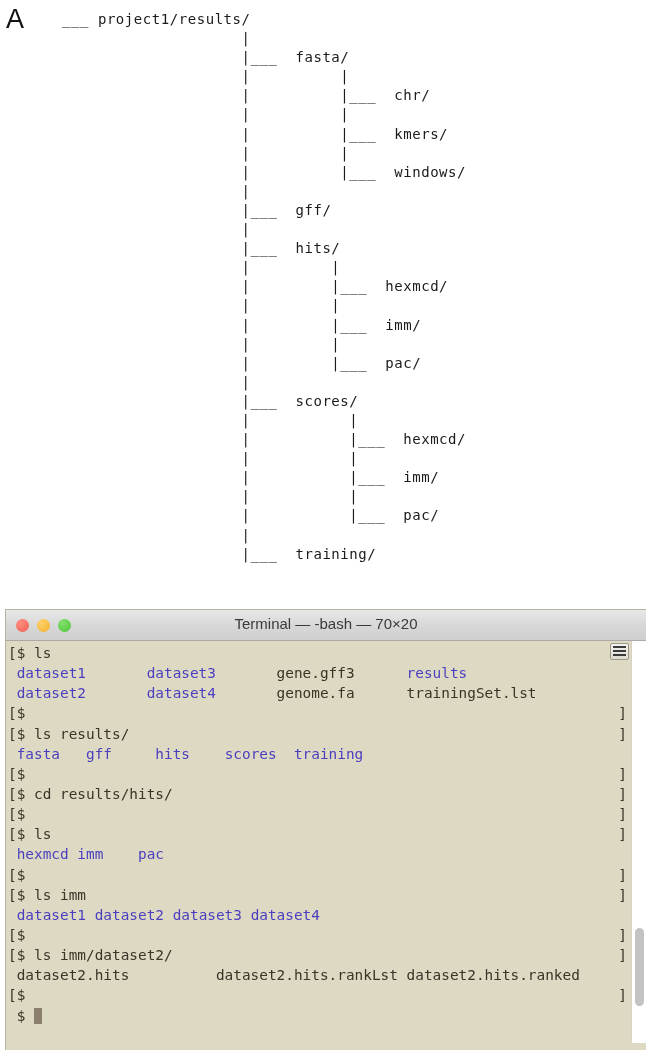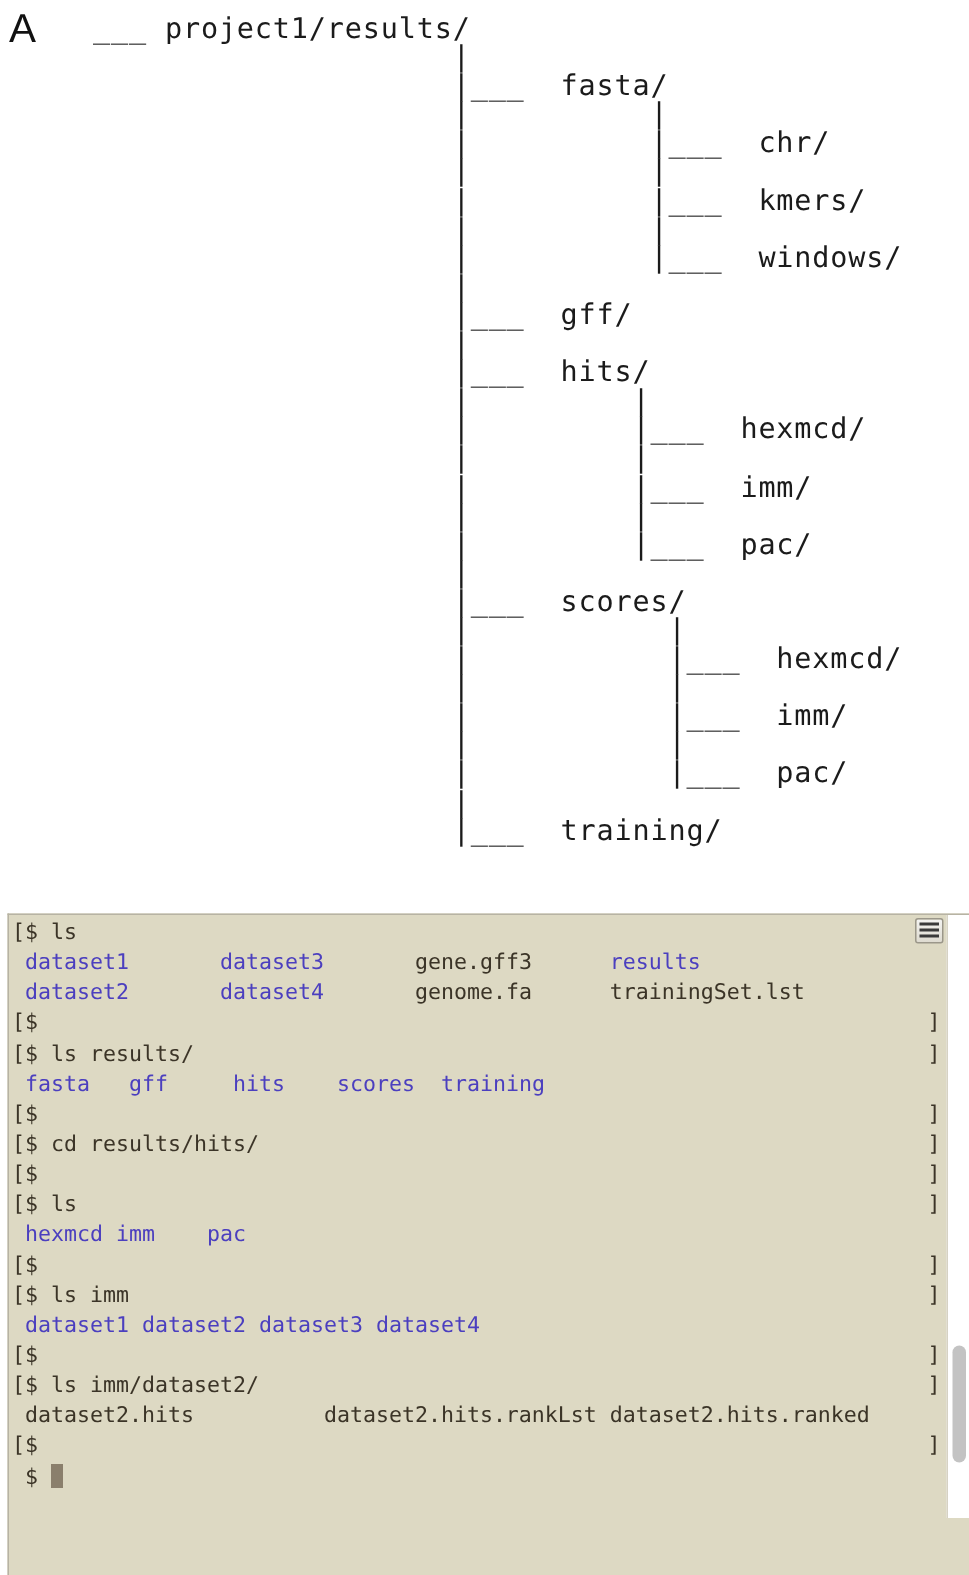--- a/index.html
+++ b/index.html
@@ -37,21 +37,21 @@
   }
   #panel-a-label { left: 6px; top: 6px; }
 
   #tree-block {
     position: absolute;
     left: 62px;
     top: 10px;
     margin: 0;
     padding: 0;
     font-family: "DejaVu Sans Mono", "Liberation Mono", monospace;
-    font-size: 19px;
+    font-size: 14px;
     line-height: 19.1px;
     letter-spacing: 0.55px;
     color: #1b1b1b;
     white-space: pre;
     font-weight: 400;
   }
 
   
   #panel-b {
     position: absolute;
@@ -226,20 +226,28 @@
                     |           |
                     |           |___  pac/
                     |
                     |___  training/</pre>
 </div>
 
 <div id="panel-b">
 
   <div id="terminal-window">
 
+    <div id="titlebar">
+      <div id="traffic-lights">
+        <span class="light light-close"></span>
+        <span class="light light-min"></span>
+        <span class="light light-max"></span>
+      </div>
+      <div id="window-title">Terminal — -bash — 70×20</div>
+    </div>
 
     <div id="terminal-body">
       <div id="terminal-screen"><div class="tline"><span>[$ </span><span>ls</span><span class="bracket-right">]</span></div><div class="tline"><span> </span><span class="dir">dataset1</span><span>       </span><span class="dir">dataset3</span><span>       </span><span class="file">gene.gff3</span><span>      </span><span class="dir">results</span></div><div class="tline"><span> </span><span class="dir">dataset2</span><span>       </span><span class="dir">dataset4</span><span>       </span><span class="file">genome.fa</span><span>      </span><span class="file">trainingSet.lst</span></div><div class="tline"><span>[$ </span><span class="bracket-right">]</span></div><div class="tline"><span>[$ </span><span>ls results/</span><span class="bracket-right">]</span></div><div class="tline"><span> </span><span class="dir">fasta</span><span>   </span><span class="dir">gff</span><span>     </span><span class="dir">hits</span><span>    </span><span class="dir">scores</span><span>  </span><span class="dir">training</span></div><div class="tline"><span>[$ </span><span class="bracket-right">]</span></div><div class="tline"><span>[$ </span><span>cd results/hits/</span><span class="bracket-right">]</span></div><div class="tline"><span>[$ </span><span class="bracket-right">]</span></div><div class="tline"><span>[$ </span><span>ls</span><span class="bracket-right">]</span></div><div class="tline"><span> </span><span class="dir">hexmcd</span><span> </span><span class="dir">imm</span><span>    </span><span class="dir">pac</span></div><div class="tline"><span>[$ </span><span class="bracket-right">]</span></div><div class="tline"><span>[$ </span><span>ls imm</span><span class="bracket-right">]</span></div><div class="tline"><span> </span><span class="dir">dataset1</span><span> </span><span class="dir">dataset2</span><span> </span><span class="dir">dataset3</span><span> </span><span class="dir">dataset4</span></div><div class="tline"><span>[$ </span><span class="bracket-right">]</span></div><div class="tline"><span>[$ </span><span>ls imm/dataset2/</span><span class="bracket-right">]</span></div><div class="tline"><span> </span><span class="file">dataset2.hits</span><span>          </span><span class="file">dataset2.hits.rankLst</span><span> </span><span class="file">dataset2.hits.ranked</span></div><div class="tline"><span>[$ </span><span class="bracket-right">]</span></div><div class="tline"><span> $ </span><span class="cursor"></span></div></div>
 
       <div id="lines-button">
         <span class="bar"></span>
         <span class="bar"></span>
         <span class="bar"></span>
       </div>
 

